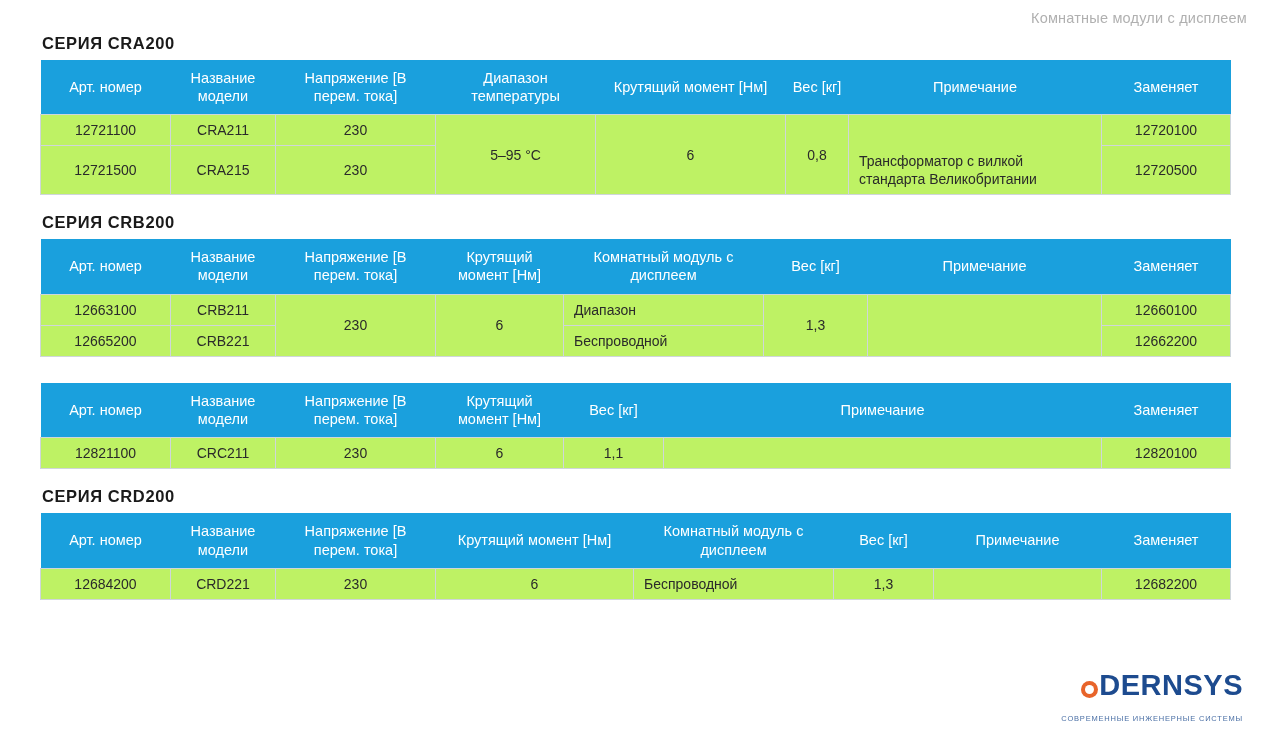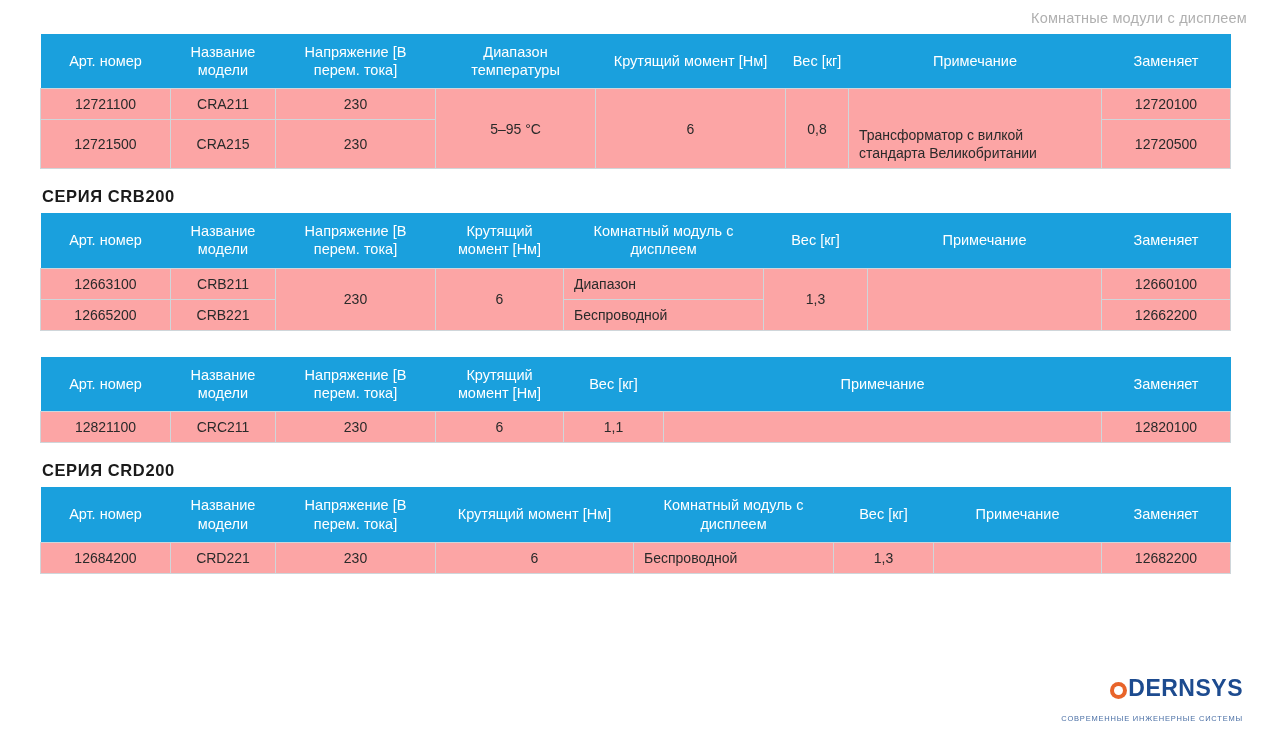--- a/index.html
+++ b/index.html
@@ -51,21 +51,21 @@
     padding: 9px 6px;
     line-height: 1.25;
     border: none;
   }
   td {
     font-size: 14px;
     color: #2a2a2a;
     text-align: center;
     padding: 6px 8px;
     border: 1px solid #cfd6da;
-    background: #fca5a5;
+    background: #bef264;
     line-height: 1.3;
   }
   td.left {
     text-align: left;
     padding-left: 10px;
   }
   td.blank {
     border-left: 1px solid #cfd6da;
     border-right: 1px solid #cfd6da;
   }
@@ -73,21 +73,21 @@
   .no-bottom { border-bottom: none !important; }
   .watermark {
     position: absolute;
     right: 28px;
     bottom: 8px;
     text-align: right;
     line-height: 1;
     user-select: none;
   }
   .wm-main {
-    font-size: 23px;
+    font-size: 29px;
     font-weight: bold;
     color: #1d4b8f;
     letter-spacing: 0.5px;
   }
   .wm-sub {
     font-size: 7.5px;
     color: #4a6fa5;
     letter-spacing: 0.8px;
     margin-top: 15px;
   }
@@ -113,20 +113,21 @@
 </head>
 <body>
 
 <div id="page">
 
   <div class="page-header">Комнатные модули с дисплеем</div>
 
   <div class="content">
 
     <div class="block">
+      <div class="series-title">СЕРИЯ CRA200</div>
       <table>
         <colgroup>
           <col style="width:130px">
           <col style="width:105px">
           <col style="width:160px">
           <col style="width:160px">
           <col style="width:190px">
           <col style="width:63px">
           <col style="width:253px">
           <col style="width:129px">

